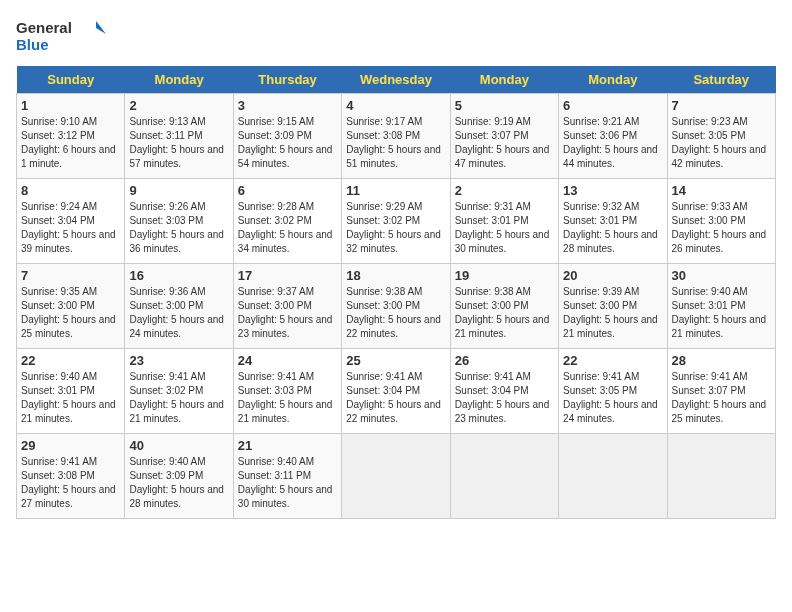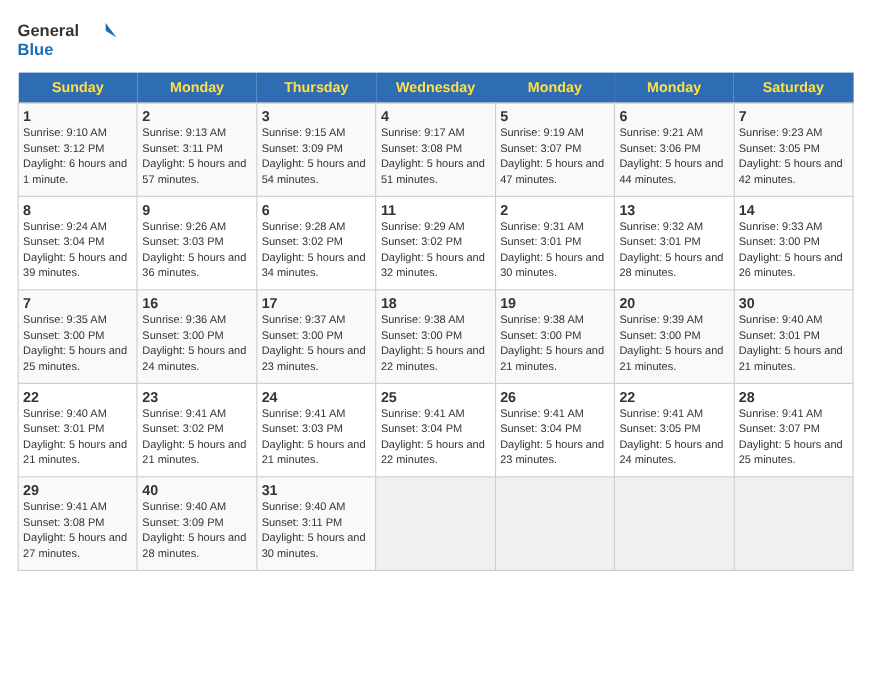--- a/index.html
+++ b/index.html
@@ -229,21 +229,21 @@
       <tr>
         <td>
           <span class="day-number">29</span>
           <div class="day-detail">Sunrise: 9:41 AM<br>Sunset: 3:08 PM<br>Daylight: 5 hours and 27 minutes.</div>
         </td>
         <td>
           <span class="day-number">40</span>
           <div class="day-detail">Sunrise: 9:40 AM<br>Sunset: 3:09 PM<br>Daylight: 5 hours and 28 minutes.</div>
         </td>
         <td>
-          <span class="day-number">31</span>
+          <span class="day-number">21</span>
           <div class="day-detail">Sunrise: 9:40 AM<br>Sunset: 3:11 PM<br>Daylight: 5 hours and 30 minutes.</div>
         </td>
         <td class="empty-cell"></td>
         <td class="empty-cell"></td>
         <td class="empty-cell"></td>
         <td class="empty-cell"></td>
       </tr>
     </tbody>
 </table>
 

